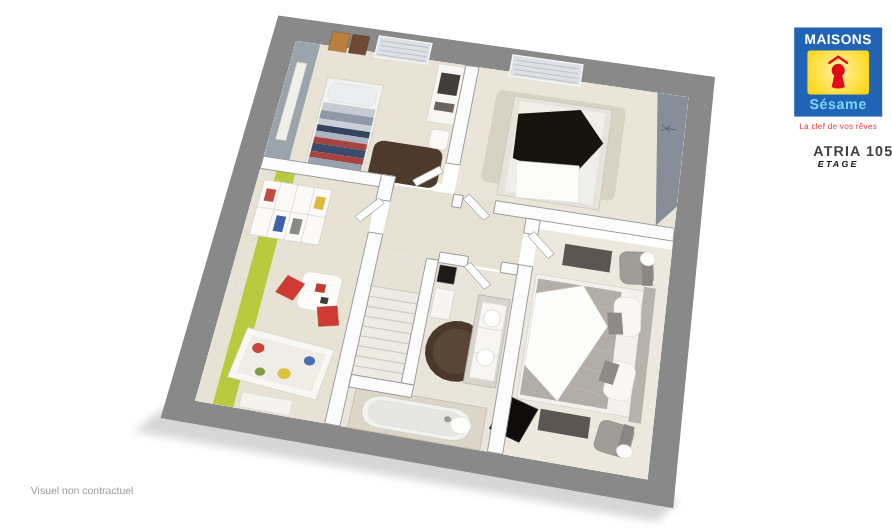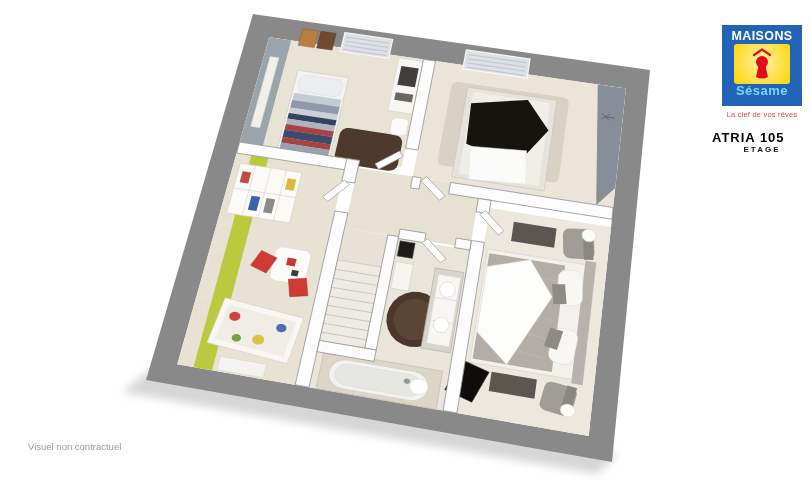--- a/index.html
+++ b/index.html
@@ -2,32 +2,32 @@
 <html><head>
 <meta charset="utf-8">
 <style>
   html,body{margin:0;padding:0;background:#ffffff;}
   body{width:811px;height:480px;position:relative;overflow:hidden;
        font-family:"Liberation Sans", sans-serif;}
   .stage{position:absolute;inset:0;width:811px;height:480px;}
   svg#plan{position:absolute;left:0;top:0;}
   .logo-block{position:absolute;left:712px;top:20px;width:100px;text-align:center;}
   .logo-square{position:relative;margin:5px auto 0;width:80px;height:81px;background:#2164b6;
-               display:flex;flex-direction:column;align-items:center;
+               display:flex;flex-direction:column;align-items:center;justify-content:space-between;
                padding:3px 0 4px;box-sizing:border-box;}
   .brand-top{color:#ffffff;font-weight:bold;font-size:12.5px;letter-spacing:.4px;line-height:1.3;}
   .brand-bottom{color:#7dd3fc;font-weight:bold;font-size:13px;letter-spacing:.5px;line-height:1.1;}
   .key-square{width:56px;height:40px;border-radius:3px;
               background:radial-gradient(circle at 50% 45%, #fff3a8 0%, #ffe45c 45%, #fdd304 100%);
               display:flex;align-items:center;justify-content:center;}
   .tagline{margin-top:4px;color:#e8423d;font-size:7.5px;font-weight:normal;letter-spacing:.2px;}
-  .model-name{position:absolute;left:712px;top:130px;width:100px;text-align:left;
-              font-weight:bold;font-size:13px;color:#000000;letter-spacing:1px;}
+  .model-name{position:absolute;left:712px;top:130px;width:100px;text-align:right;
+              font-weight:bold;font-size:13px;color:#404040;letter-spacing:1px;}
   .floor-label{position:absolute;left:712px;top:145px;width:100px;text-align:center;
-               font-weight:bold;font-size:8px;color:#161616;letter-spacing:2px;}
+               font-weight:bold;font-size:8px;color:#161616;letter-spacing:2px;font-style:italic;}
   .disclaimer{position:absolute;left:28px;top:441px;font-size:9.5px;color:#9b9b9b;}
 </style>
 </head>
 <body>
 
 <div class="stage">
 
   <svg id="plan" width="811" height="480" viewBox="0 0 811 480">
     <defs>
       <filter id="soft" x="-20%" y="-20%" width="140%" height="140%">

